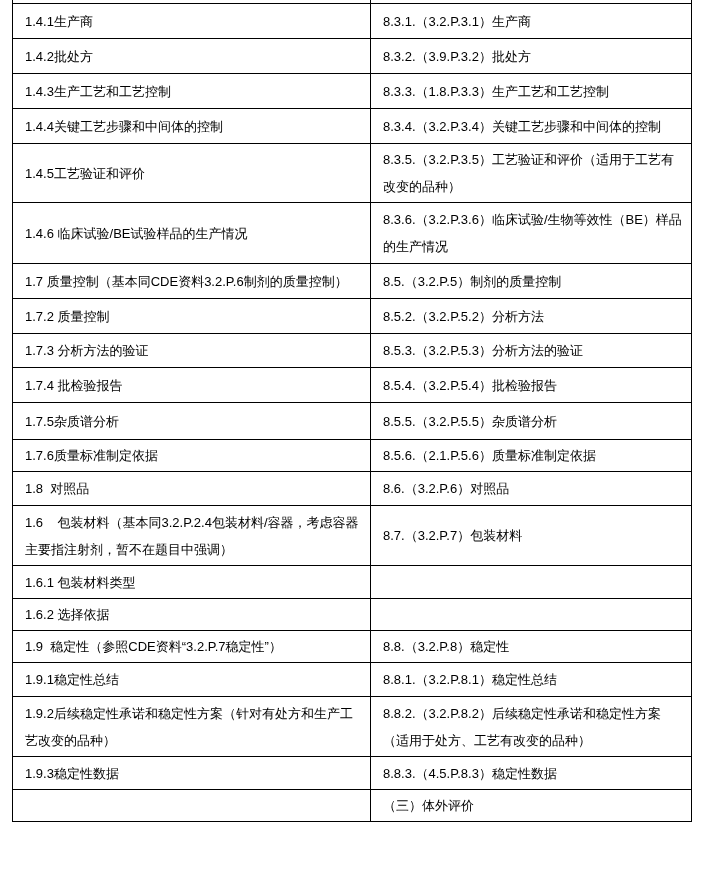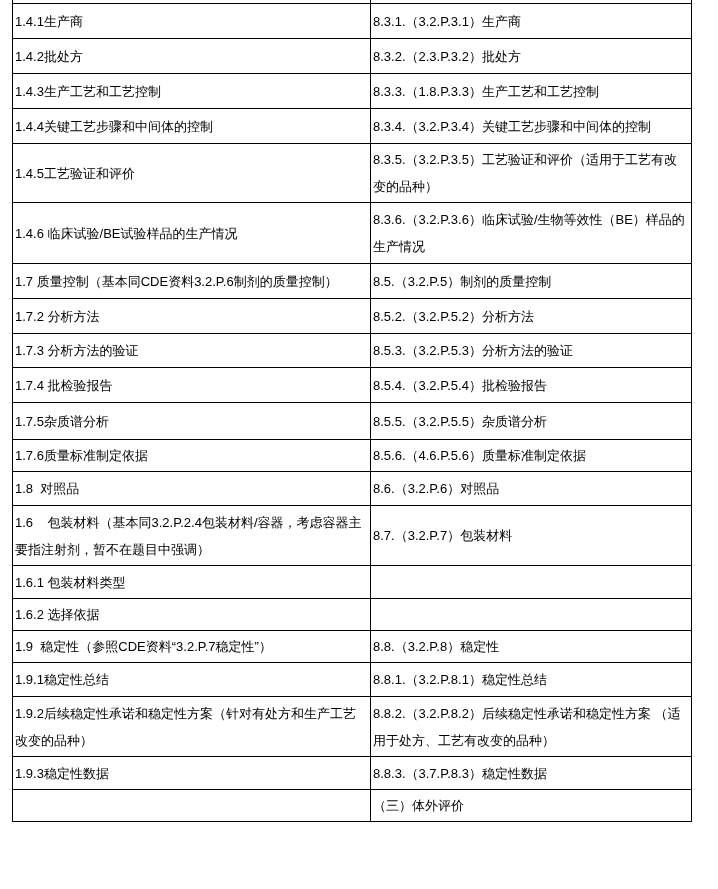--- a/index.html
+++ b/index.html
@@ -17,21 +17,21 @@
     top: -6px;
     width: 679px;
     border-collapse: collapse;
     table-layout: fixed;
   }
   table.doc-table td {
     border: 1px solid #000000;
     color: #000000;
     font-size: 13px;
     line-height: 27px;
-    padding: 2px 6px 2px 2px;
+    padding: 2px 6px 2px 12px;
     vertical-align: middle;
     white-space: pre-wrap;
     overflow: hidden;
   }
   col.c-left  { width: 358px; }
   col.c-right { width: 321px; }
 </style>
 </head>
 <body>
 
@@ -45,21 +45,21 @@
       <tr style="height:9px">
         <td></td>
         <td></td>
       </tr>
       <tr style="height:35px">
         <td>1.4.1生产商</td>
         <td>8.3.1.（3.2.P.3.1）生产商</td>
       </tr>
       <tr style="height:35px">
         <td>1.4.2批处方</td>
-        <td>8.3.2.（2.3.P.3.2）批处方</td>
+        <td>8.3.2.（3.9.P.3.2）批处方</td>
       </tr>
       <tr style="height:35px">
         <td>1.4.3生产工艺和工艺控制</td>
         <td>8.3.3.（1.8.P.3.3）生产工艺和工艺控制</td>
       </tr>
       <tr style="height:35px">
         <td>1.4.4关键工艺步骤和中间体的控制</td>
         <td>8.3.4.（3.2.P.3.4）关键工艺步骤和中间体的控制</td>
       </tr>
       <tr style="height:54px">
@@ -68,38 +68,38 @@
       </tr>
       <tr style="height:61px">
         <td>1.4.6 临床试验/BE试验样品的生产情况</td>
         <td>8.3.6.（3.2.P.3.6）临床试验/生物等效性（BE）样品的生产情况</td>
       </tr>
       <tr style="height:35px">
         <td>1.7 质量控制（基本同CDE资料3.2.P.6制剂的质量控制）</td>
         <td>8.5.（3.2.P.5）制剂的质量控制</td>
       </tr>
       <tr style="height:35px">
-        <td>1.7.2 分析方法</td>
+        <td>1.7.2 质量控制</td>
         <td>8.5.2.（3.2.P.5.2）分析方法</td>
       </tr>
       <tr style="height:34px">
         <td>1.7.3 分析方法的验证</td>
         <td>8.5.3.（3.2.P.5.3）分析方法的验证</td>
       </tr>
       <tr style="height:35px">
         <td>1.7.4 批检验报告</td>
         <td>8.5.4.（3.2.P.5.4）批检验报告</td>
       </tr>
       <tr style="height:37px">
         <td>1.7.5杂质谱分析</td>
         <td>8.5.5.（3.2.P.5.5）杂质谱分析</td>
       </tr>
       <tr style="height:32px">
         <td>1.7.6质量标准制定依据</td>
-        <td>8.5.6.（4.6.P.5.6）质量标准制定依据</td>
+        <td>8.5.6.（2.1.P.5.6）质量标准制定依据</td>
       </tr>
       <tr style="height:34px">
         <td>1.8  对照品</td>
         <td>8.6.（3.2.P.6）对照品</td>
       </tr>
       <tr style="height:60px">
         <td>1.6    包装材料（基本同3.2.P.2.4包装材料/容器，考虑容器主要指注射剂，暂不在题目中强调）</td>
         <td>8.7.（3.2.P.7）包装材料</td>
       </tr>
       <tr style="height:33px">
@@ -117,21 +117,21 @@
       <tr style="height:34px">
         <td>1.9.1稳定性总结</td>
         <td>8.8.1.（3.2.P.8.1）稳定性总结</td>
       </tr>
       <tr style="height:60px">
         <td>1.9.2后续稳定性承诺和稳定性方案（针对有处方和生产工艺改变的品种）</td>
         <td>8.8.2.（3.2.P.8.2）后续稳定性承诺和稳定性方案 （适用于处方、工艺有改变的品种）</td>
       </tr>
       <tr style="height:33px">
         <td>1.9.3稳定性数据</td>
-        <td>8.8.3.（3.7.P.8.3）稳定性数据</td>
+        <td>8.8.3.（4.5.P.8.3）稳定性数据</td>
       </tr>
       <tr style="height:23px">
         <td></td>
         <td>（三）体外评价</td>
       </tr>
 
     </tbody>
   </table>
 </div>
 

